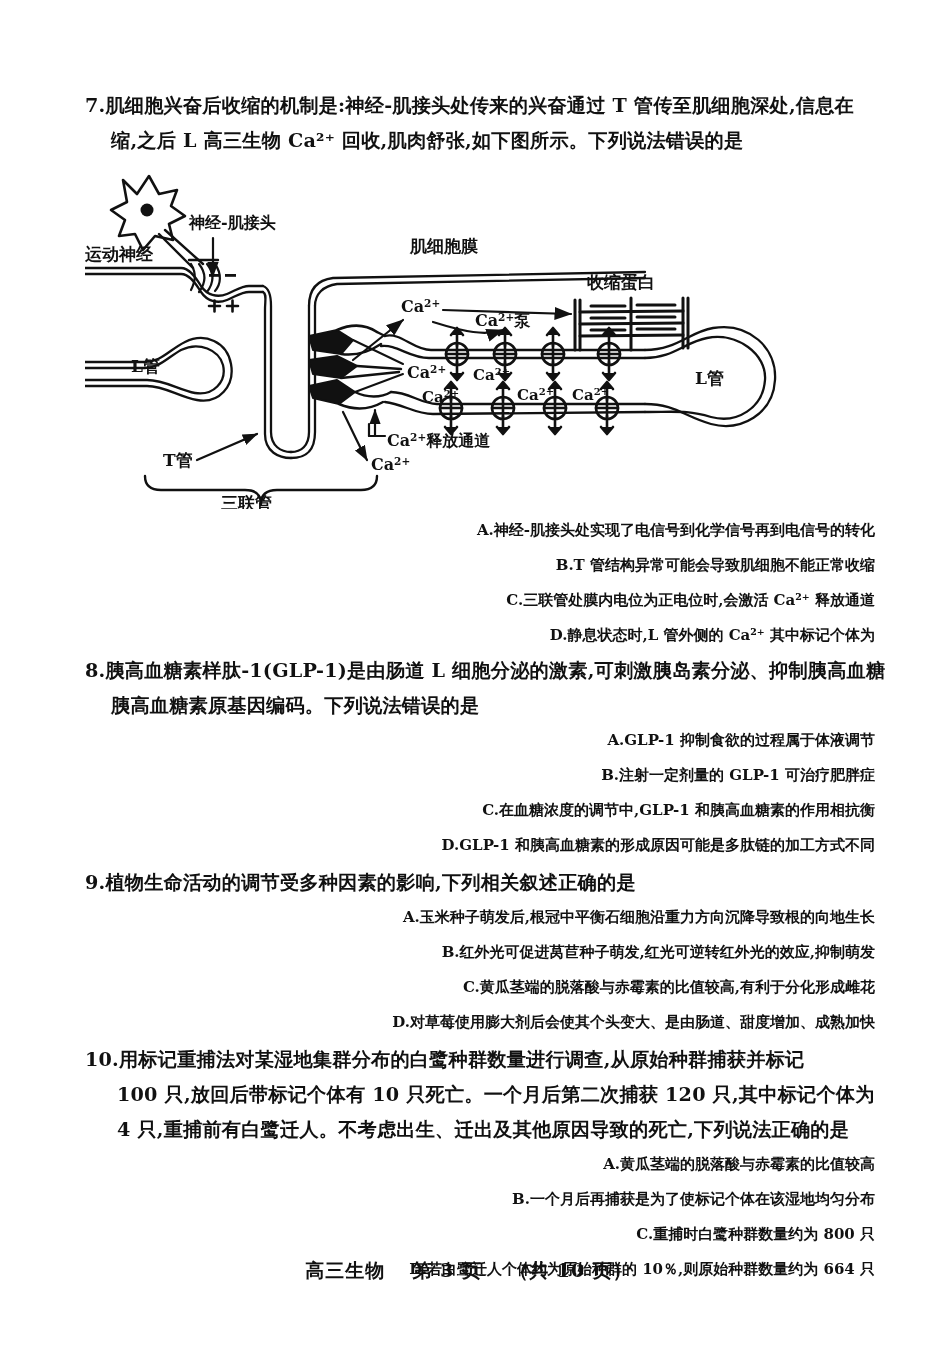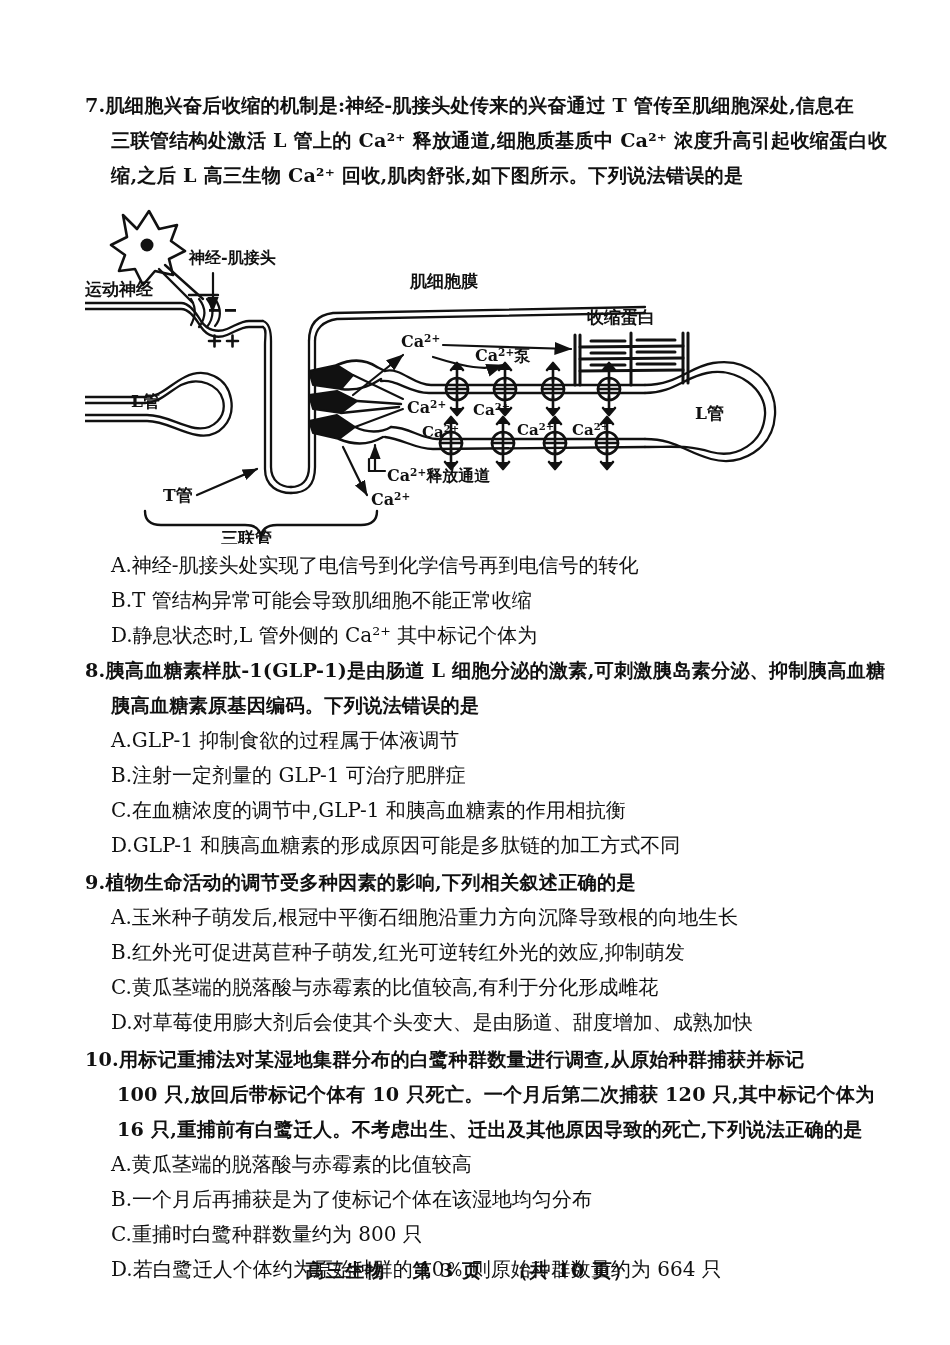--- a/index.html
+++ b/index.html
@@ -40,25 +40,26 @@
     letter-spacing: 0.2px;
     white-space: nowrap;
     font-weight: 600;
     font-family: "DejaVu Serif", "Liberation Serif", serif;
   }
   .q-line.first { text-indent: 0; }
   .q-line.cont  { padding-left: 26px; }
   .q-line.cont2 { padding-left: 32px; }
 
   .opt {
-    font-size: 20px;
+    font-size: 15px;
     line-height: 35px;
     white-space: nowrap;
     padding-left: 26px;
-    font-weight: 400;
+    font-weight: 700;
+    text-align: right;
   }
   .opt.wide { padding-left: 26px; }
 
   
   .figure-wrap {
     position: relative;
     width: 790px;
     height: 345px;
     margin: 6px 0 4px 0;
   }
@@ -86,21 +87,20 @@
   .footer .gap { width: 12px; }
 </style>
 </head>
 <body>
 
 <div class="page">
   <div class="content">
 
     <div class="q">
       <div class="q-line first">7.肌细胞兴奋后收缩的机制是:神经-肌接头处传来的兴奋通过 T 管传至肌细胞深处,信息在</div>
-      <div class="q-line cont">三联管结构处激活 L 管上的 Ca²⁺ 释放通道,细胞质基质中 Ca²⁺ 浓度升高引起收缩蛋白收</div>
       <div class="q-line cont">缩,之后 L 高三生物 Ca²⁺ 回收,肌肉舒张,如下图所示。下列说法错误的是</div>
     </div>
 
     <div class="figure-wrap">
       <svg width="790" height="345" viewBox="0 0 790 345" xmlns="http://www.w3.org/2000/svg">
         <defs>
           <marker id="arrow" markerWidth="9" markerHeight="9" refX="7.5" refY="3" orient="auto">
             <path d="M0,0 L8,3 L0,6 z" fill="#111"></path>
           </marker>
           <marker id="arrowS" markerWidth="8" markerHeight="8" refX="6.5" refY="2.6" orient="auto">
@@ -322,20 +322,21 @@
         <text class="fig-label" x="388" y="216" font-size="15">Ca<tspan font-size="10" dy="-5">2+</tspan></text>
         <text class="fig-label" x="432" y="236" font-size="15">Ca<tspan font-size="10" dy="-5">2+</tspan></text>
         <text class="fig-label" x="337" y="238" font-size="15">Ca<tspan font-size="10" dy="-5">2+</tspan></text>
         <text class="fig-label" x="487" y="236" font-size="15">Ca<tspan font-size="10" dy="-5">2+</tspan></text>
       </svg>
     </div>
 
     <div>
       <div class="opt">A.神经-肌接头处实现了电信号到化学信号再到电信号的转化</div>
       <div class="opt">B.T 管结构异常可能会导致肌细胞不能正常收缩</div>
+      <div class="opt">C.三联管处膜内电位为正电位时,会激活 Ca²⁺ 释放通道</div>
       <div class="opt">D.静息状态时,L 管外侧的 Ca²⁺ 其中标记个体为</div>
     </div>
 
     <div class="q">
       <div class="q-line first">8.胰高血糖素样肽-1(GLP-1)是由肠道 L 细胞分泌的激素,可刺激胰岛素分泌、抑制胰高血糖</div>
       <div class="q-line cont">胰高血糖素原基因编码。下列说法错误的是</div>
       <div class="opt">A.GLP-1 抑制食欲的过程属于体液调节</div>
       <div class="opt">B.注射一定剂量的 GLP-1 可治疗肥胖症</div>
       <div class="opt">C.在血糖浓度的调节中,GLP-1 和胰高血糖素的作用相抗衡</div>
       <div class="opt">D.GLP-1 和胰高血糖素的形成原因可能是多肽链的加工方式不同</div>
@@ -345,21 +346,21 @@
       <div class="q-line first">9.植物生命活动的调节受多种因素的影响,下列相关叙述正确的是</div>
       <div class="opt">A.玉米种子萌发后,根冠中平衡石细胞沿重力方向沉降导致根的向地生长</div>
       <div class="opt">B.红外光可促进莴苣种子萌发,红光可逆转红外光的效应,抑制萌发</div>
       <div class="opt">C.黄瓜茎端的脱落酸与赤霉素的比值较高,有利于分化形成雌花</div>
       <div class="opt">D.对草莓使用膨大剂后会使其个头变大、是由肠道、甜度增加、成熟加快</div>
     </div>
 
     <div class="q">
       <div class="q-line first">10.用标记重捕法对某湿地集群分布的白鹭种群数量进行调查,从原始种群捕获并标记</div>
       <div class="q-line cont2">100 只,放回后带标记个体有 10 只死亡。一个月后第二次捕获 120 只,其中标记个体为</div>
-      <div class="q-line cont2">16 只,重捕前有白鹭迁人。不考虑出生、迁出及其他原因导致的死亡,下列说法正确的是</div>
+      <div class="q-line cont2">4 只,重捕前有白鹭迁人。不考虑出生、迁出及其他原因导致的死亡,下列说法正确的是</div>
       <div class="opt wide">A.黄瓜茎端的脱落酸与赤霉素的比值较高</div>
       <div class="opt wide">B.一个月后再捕获是为了使标记个体在该湿地均匀分布</div>
       <div class="opt wide">C.重捕时白鹭种群数量约为 800 只</div>
       <div class="opt wide">D.若白鹭迁人个体约为原始种群的 10％,则原始种群数量约为 664 只</div>
     </div>
 
   </div>
 
   <div class="footer">
     <span>高三生物</span>

